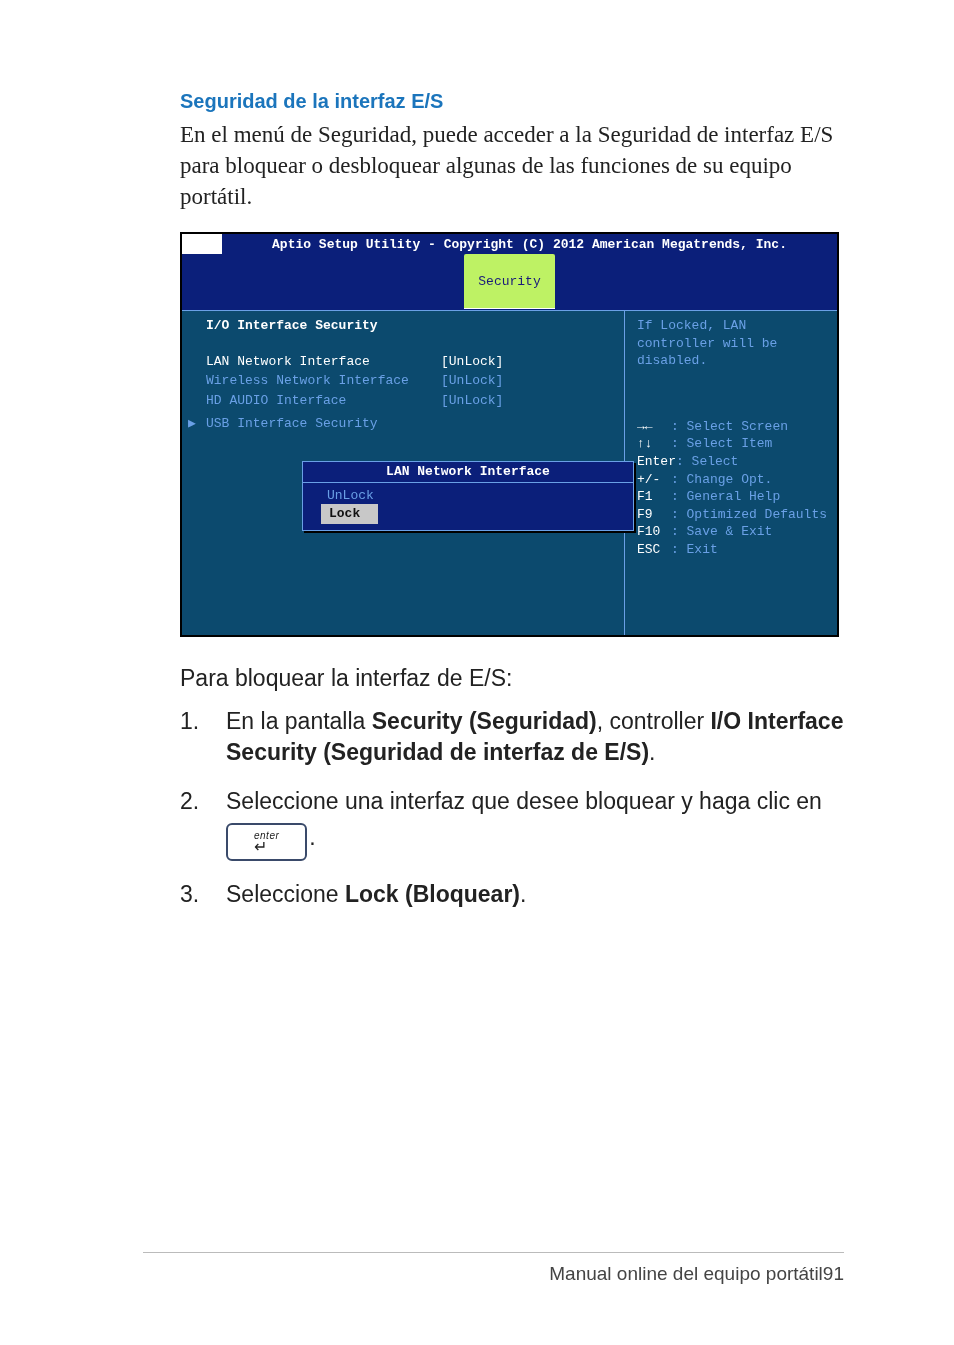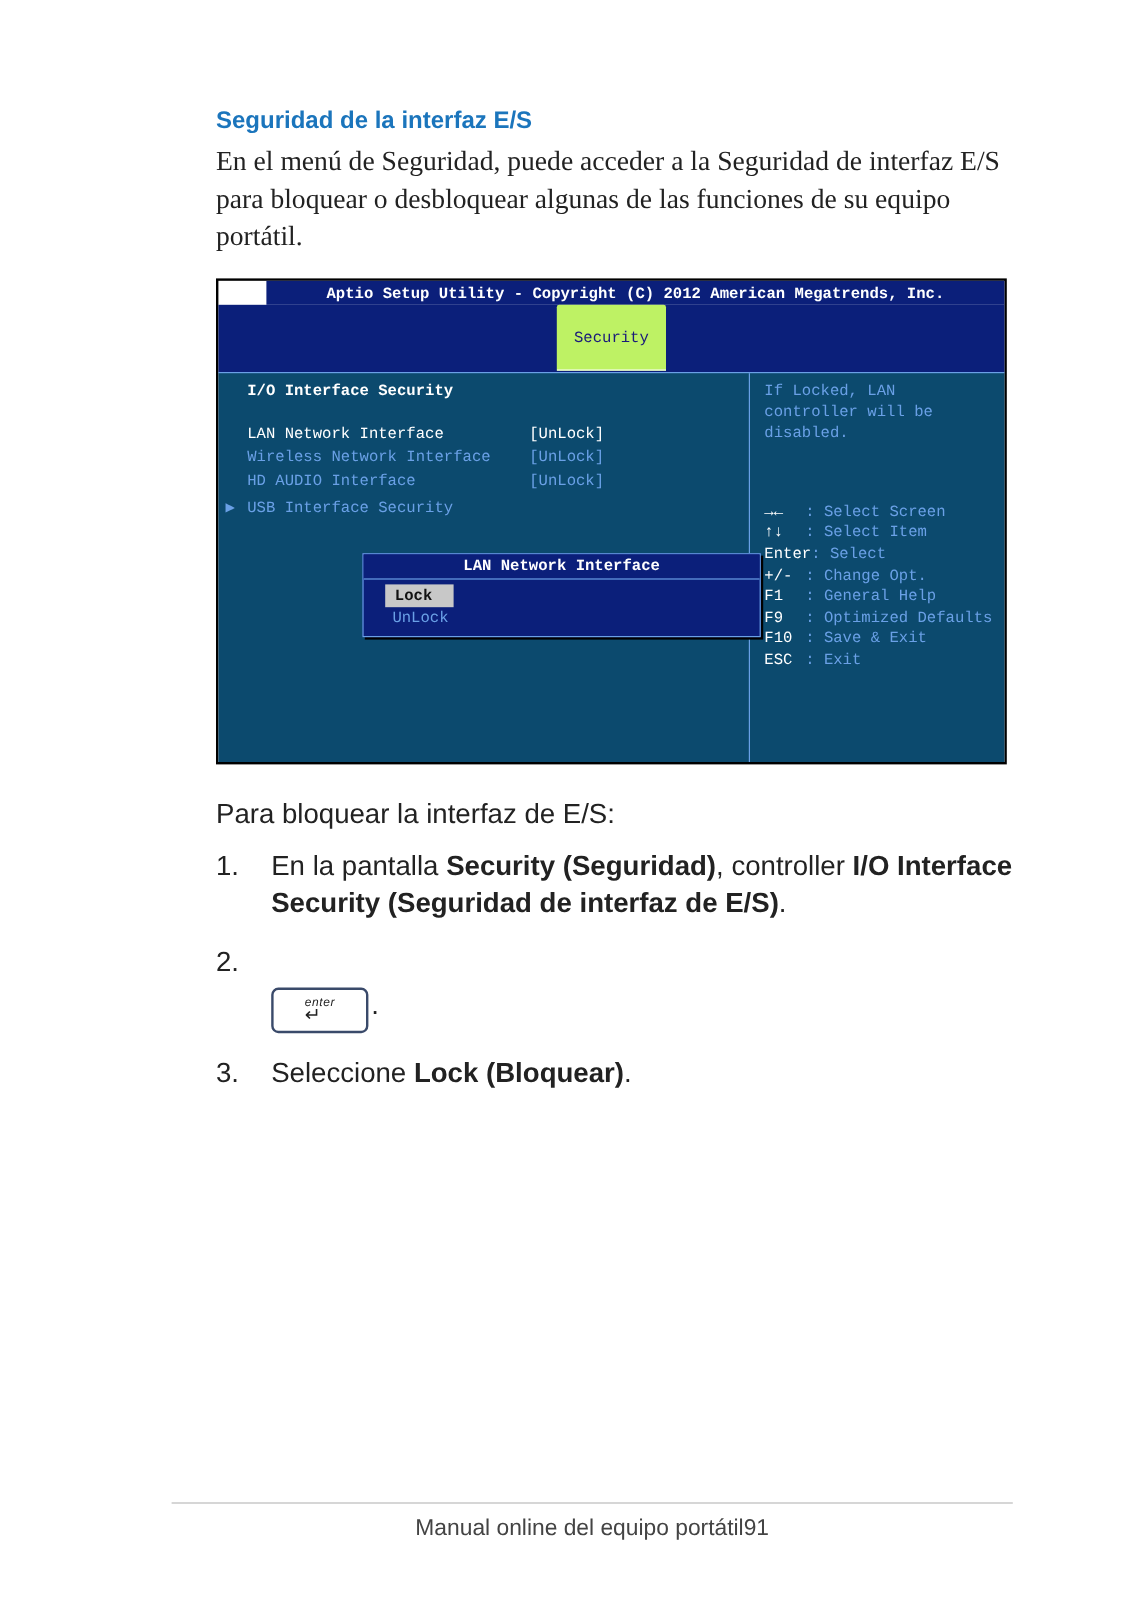--- a/index.html
+++ b/index.html
@@ -187,21 +187,21 @@
   }
 
   .page-footer {
     position: absolute;
     left: 110px;
     right: 110px;
     bottom: 60px;
     border-top: 1px solid #bbb;
     padding-top: 10px;
     display: flex;
-    justify-content: center;
+    justify-content: flex-end;
     font-size: 19px;
     color: #444;
     margin-left: 33px;
   }
 
   b { font-weight: 700; }
 </style>
 </head>
 <body>
 
@@ -233,24 +233,24 @@
         </div>
         <div class="row item" style="margin-top:6px;">
           <span class="arrow">▶</span>
           <span class="lbl">USB Interface Security</span>
         </div>
 
         <div class="popup">
           <div class="popup-title">LAN Network Interface</div>
           <div class="popup-body">
             <div>
-              <span class="opt sel">Lock</span>
+              <span class="opt">UnLock</span>
             </div>
             <div>
-              <span class="opt">UnLock</span>
+              <span class="opt sel">Lock</span>
             </div>
           </div>
         </div>
       </div>
 
       <div class="bios-right">
         <div class="help">If Locked, LAN controller will be disabled.</div>
         <div class="keys">
           <div><span class="k">→←</span><span class="d">: Select Screen</span></div>
           <div><span class="k">↑↓</span><span class="d">: Select Item</span></div>
@@ -270,21 +270,21 @@
   <ol class="steps">
     <li>
       <span class="step-num">1.</span>
       <span class="step-body">
         <span>En la pantalla </span><b>Security (Seguridad)</b><span>, controller </span><b>I/O Interface Security (Seguridad de interfaz de E/S)</b><span>.</span>
       </span>
     </li>
     <li>
       <span class="step-num">2.</span>
       <span class="step-body">
-        <br>
+        <span>Seleccione una interfaz que desee bloquear y haga clic en</span><br>
         <span class="keycap">
           <span class="enter-label">enter</span>
           <span class="enter-arrow">↵</span>
         </span><span>.</span>
       </span>
     </li>
     <li>
       <span class="step-num">3.</span>
       <span class="step-body">
         <span>Seleccione </span><b>Lock (Bloquear)</b><span>.</span>

